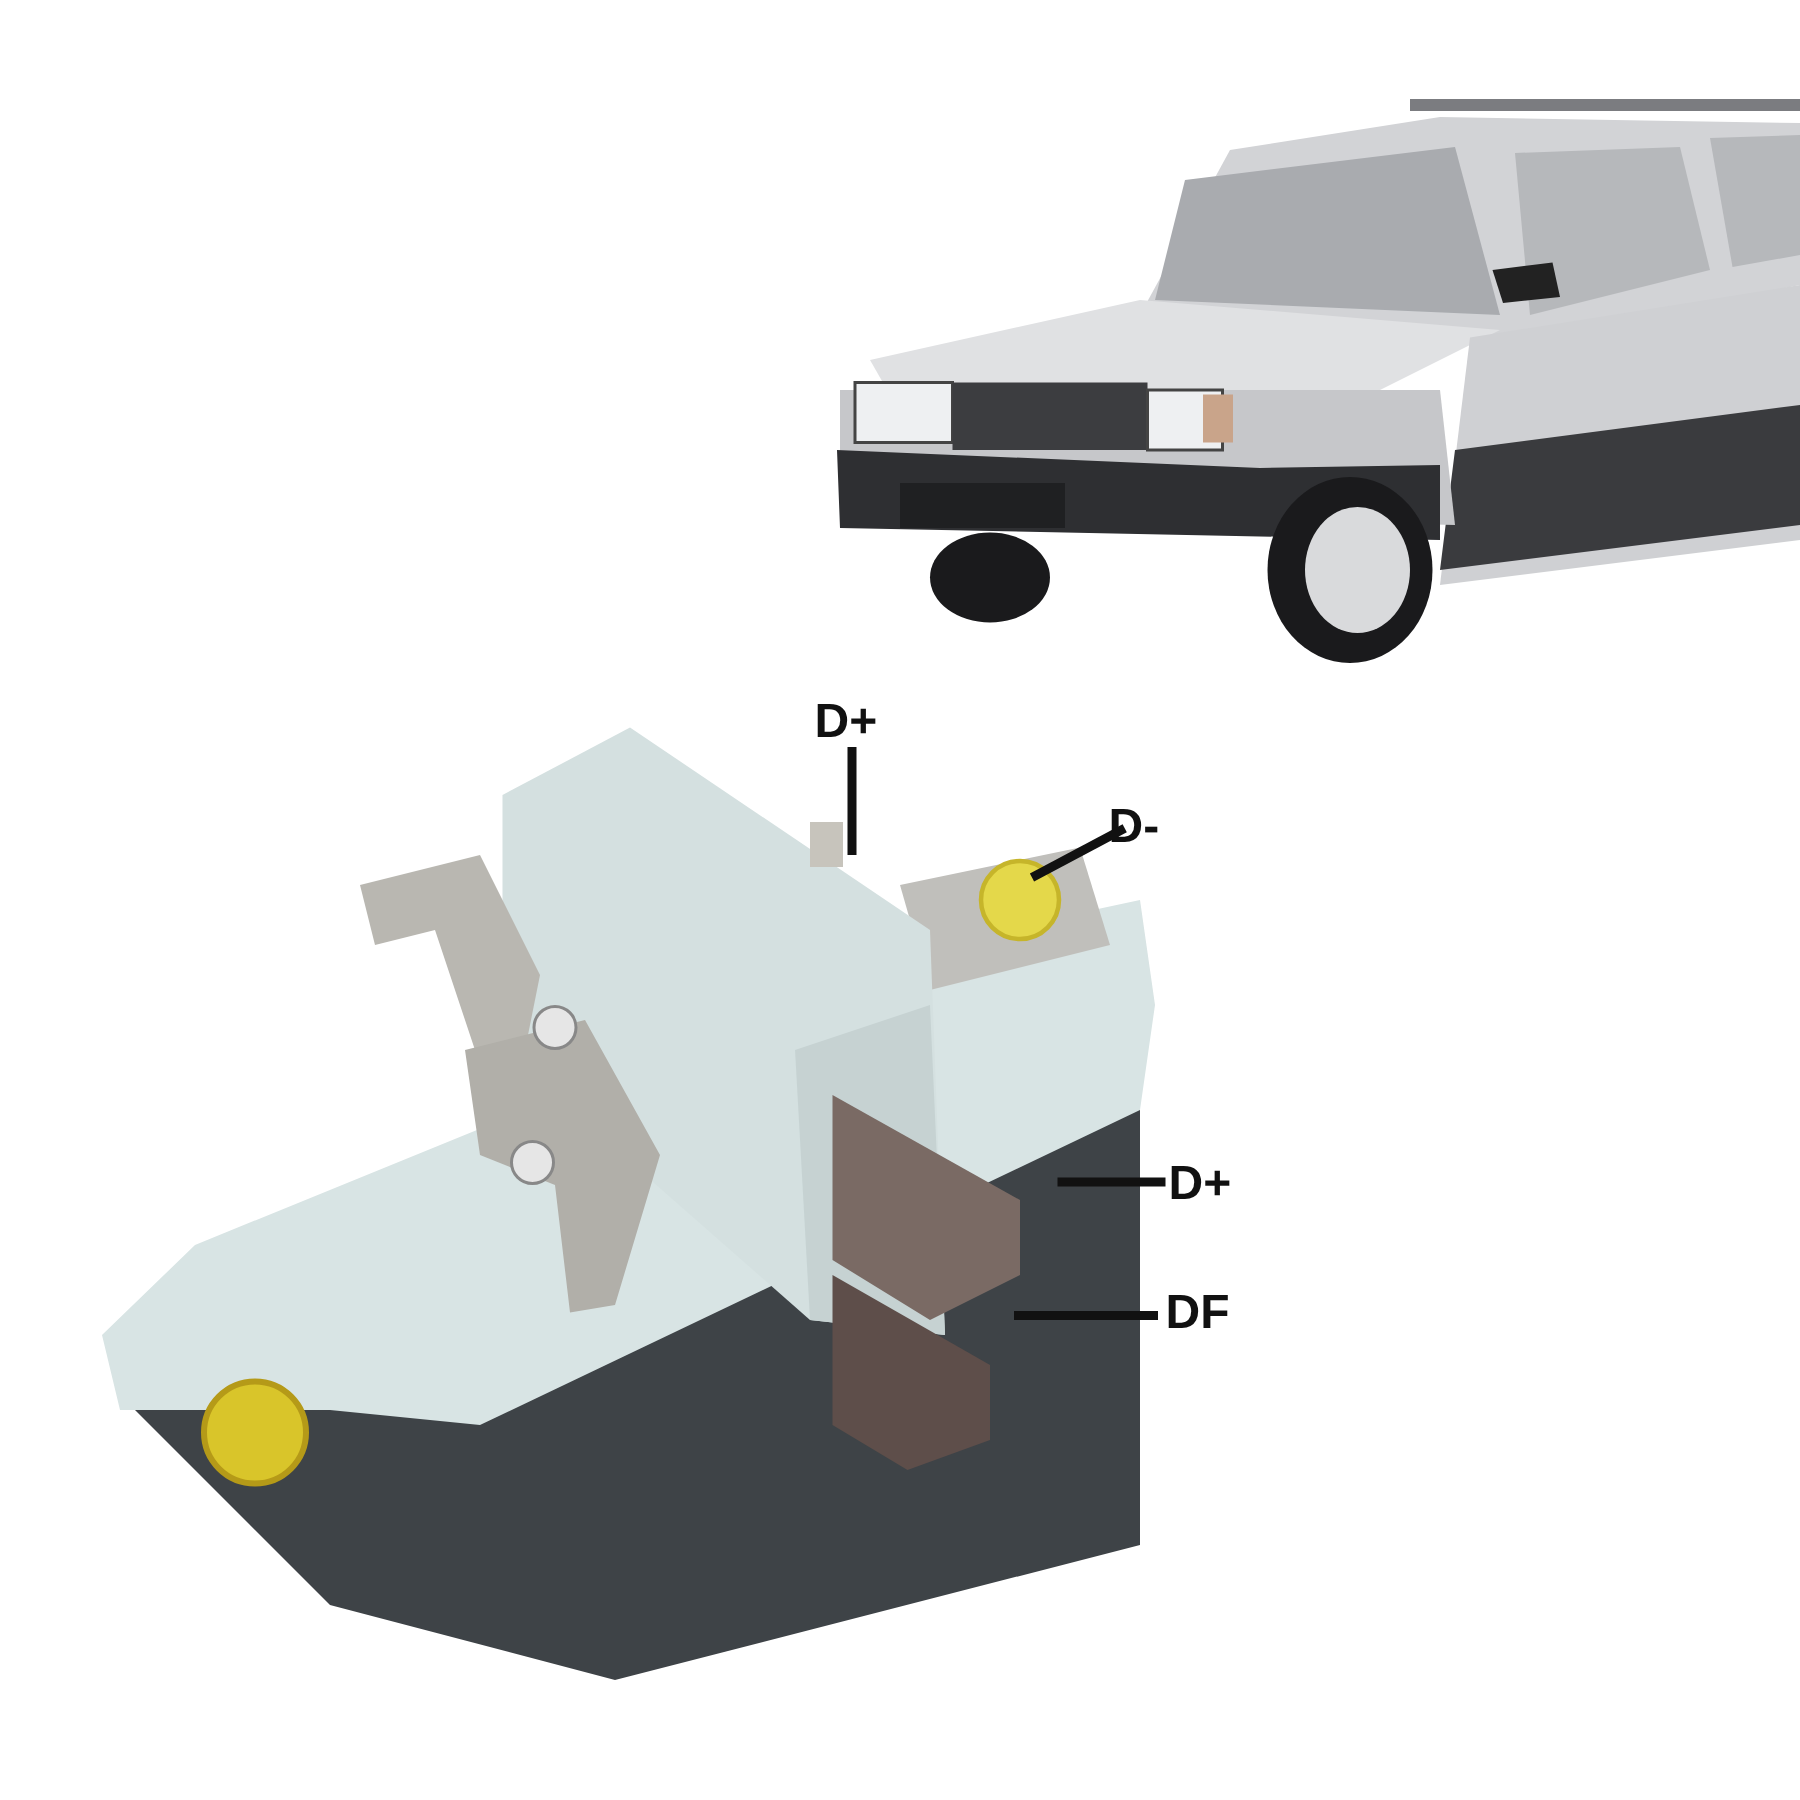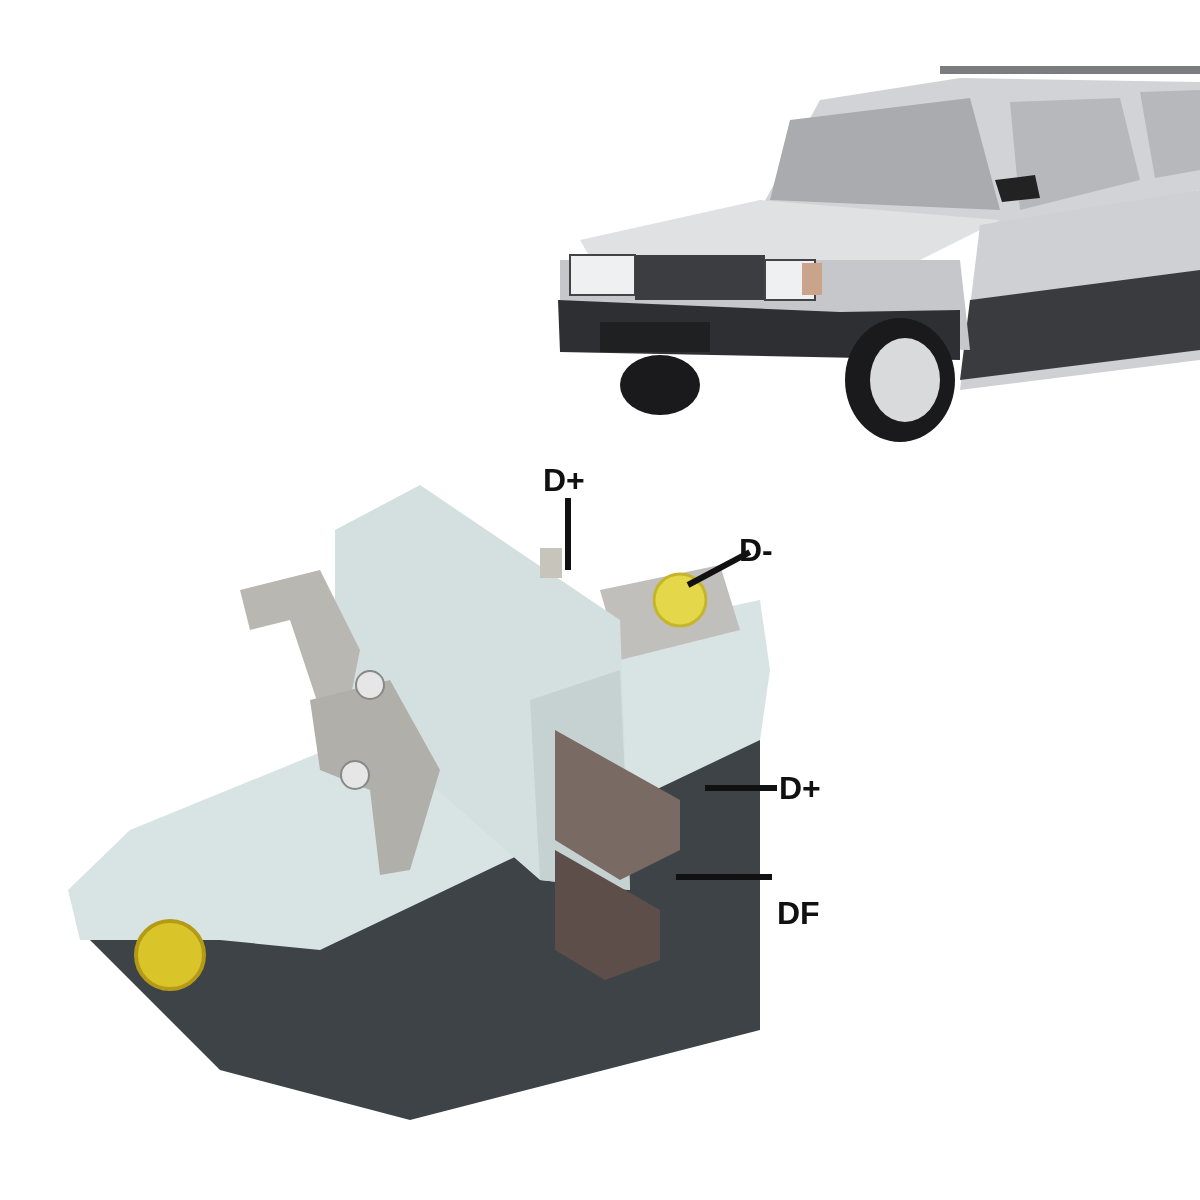--- a/index.html
+++ b/index.html
@@ -68,15 +68,15 @@
 
   <span class="label" style="left:543px;top:464px;">D+</span>
   <div class="leader" style="left:565px;top:498px;width:6px;height:72px;"></div>
 
   <span class="label" style="left:739px;top:534px;">D-</span>
   <div class="leader" style="left:688px;top:582px;width:70px;height:6px;transform:rotate(-28deg);transform-origin:left center;"></div>
 
   <span class="label" style="left:779px;top:772px;">D+</span>
   <div class="leader" style="left:705px;top:785px;width:72px;height:6px;"></div>
 
-  <span class="label" style="left:777px;top:897px;">DF</span>
+  <span class="label" style="left:777px;top:858px;">DF</span>
   <div class="leader" style="left:676px;top:874px;width:96px;height:6px;"></div>
 </div>
 
 </body></html>

